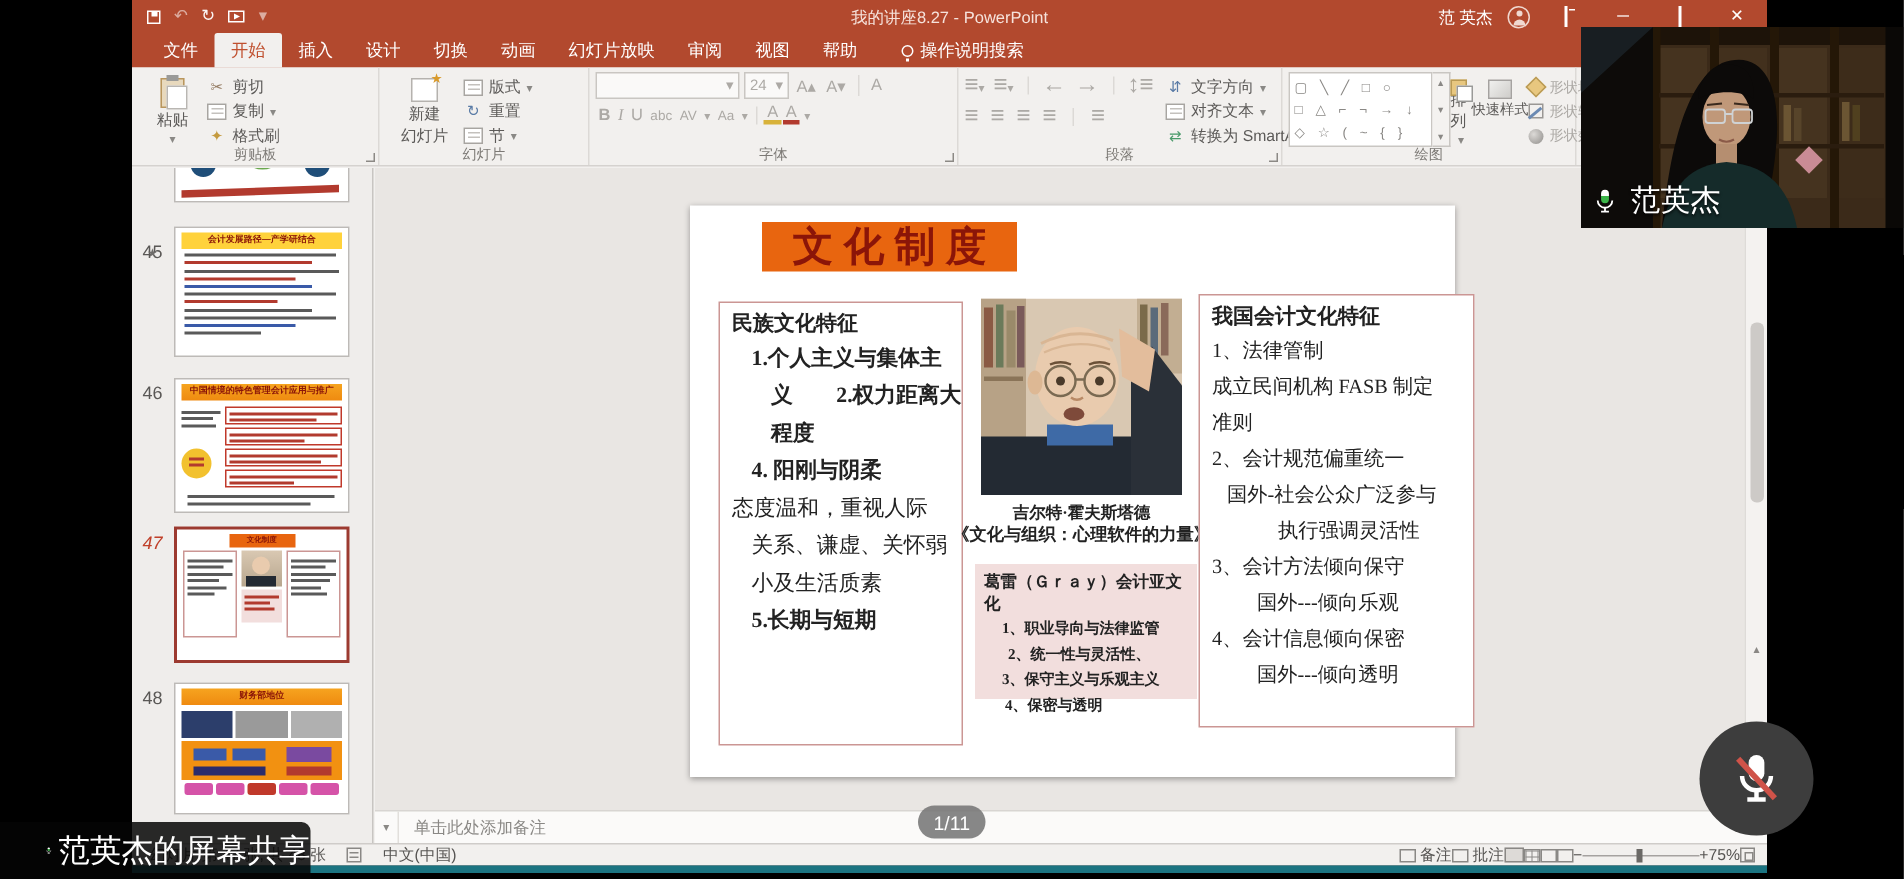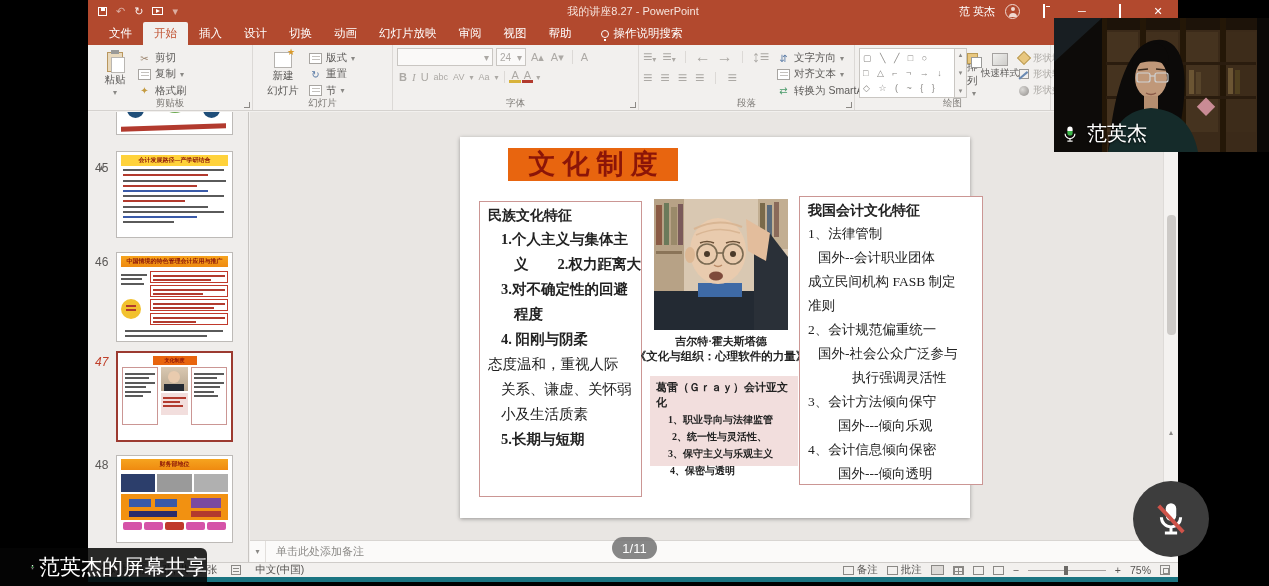--- a/index.html
+++ b/index.html
@@ -150,21 +150,21 @@
             display:flex;align-items:center;font-size:11px;color:#8a8885;}
   #notesplit{width:16px;height:100%;border-right:1px solid #e2dfdc;display:flex;align-items:center;justify-content:center;font-size:8px;color:#8a8885;}
   #notesbar .ph{padding-left:10px;}
   #pill{position:absolute;left:524px;top:537px;width:45px;height:22px;background:rgba(118,118,118,.88);border-radius:11px;
         color:#fff;font-size:13px;display:flex;align-items:center;justify-content:center;}
   #statusbar{position:absolute;left:0;top:562px;width:100%;height:15px;background:#f2f0ee;border-top:1px solid #cfccc9;
              font-size:10.5px;color:#565452;display:flex;align-items:center;}
   #sb-left{display:flex;align-items:center;gap:14px;padding-left:12px;white-space:nowrap;}
   .spell{width:10px;height:10px;border:1px solid #8a8885;position:relative;}
   .spell:before{content:"";position:absolute;left:1px;top:2px;width:6px;height:1px;background:#8a8885;box-shadow:0 3px 0 #8a8885;}
-  #sb-right{margin-left:auto;display:flex;align-items:center;gap:9px;padding-right:8px;white-space:nowrap;}
+  #sb-right{margin-left:auto;display:flex;align-items:center;padding-right:8px;white-space:nowrap;}
   .sbicon{width:11px;height:9px;border:1px solid #8a8885;display:inline-block;}
   .sbicon.grid{background:linear-gradient(#8a8885 1px,transparent 1px),linear-gradient(90deg,#8a8885 1px,transparent 1px);background-size:4px 4px;}
   .sbbtn{display:flex;align-items:center;gap:3px;}
   .zoomtrack{width:78px;height:1px;background:#a5a2a0;position:relative;}
   .zoomhandle{position:absolute;left:36px;top:-4px;width:4px;height:9px;background:#6b6966;}
   .fit{width:10px;height:10px;border:1px solid #8a8885;position:relative;}
   .fit:before{content:"";position:absolute;left:2px;top:2px;width:4px;height:4px;border:1px solid #8a8885;}
 
   
   #taskline{position:absolute;left:88px;top:577px;width:1090px;height:5px;background:#1b7481;}
@@ -539,21 +539,20 @@
       <span>▾</span>
     </div>
 
     <div id="slide">
       <div id="banner">文化制度</div>
 
       <div id="leftbox" class="sbox">
         <h3>民族文化特征</h3>
         <div class="ln b i1">1.个人主义与集体主</div>
         <div class="ln b i2">义　　2.权力距离大</div>
-        <div class="ln b i1">3.对不确定性的回避</div>
         <div class="ln b i2">程度</div>
         <div class="ln b i1">4. 阳刚与阴柔</div>
         <div class="ln">态度温和，重视人际</div>
         <div class="ln i1">关系、谦虚、关怀弱</div>
         <div class="ln i1">小及生活质素</div>
         <div class="ln b i1">5.长期与短期</div>
       </div>
 
       <div id="photo">
         <svg width="134" height="131" viewBox="0 0 134 131">
@@ -594,21 +593,20 @@
         <h4>葛雷（Ｇｒａｙ）会计亚文化</h4>
         <div class="gi">1、职业导向与法律监管</div>
         <div class="gi" style="margin-left:16px;">2、统一性与灵活性、</div>
         <div class="gi">3、保守主义与乐观主义</div>
         <div class="gi" style="margin-left:14px;">4、保密与透明</div>
       </div>
 
       <div id="rightbox" class="sbox">
         <h3>我国会计文化特征</h3>
         <div class="ln">1、法律管制</div>
-        <div class="ln j1">国外--会计职业团体</div>
         <div class="ln">成立民间机构 FASB 制定</div>
         <div class="ln">准则</div>
         <div class="ln">2、会计规范偏重统一</div>
         <div class="ln j1">国外-社会公众广泛参与</div>
         <div class="ln j3">执行强调灵活性</div>
         <div class="ln">3、会计方法倾向保守</div>
         <div class="ln j2">国外---倾向乐观</div>
         <div class="ln">4、会计信息倾向保密</div>
         <div class="ln j2">国外---倾向透明</div>
       </div>

